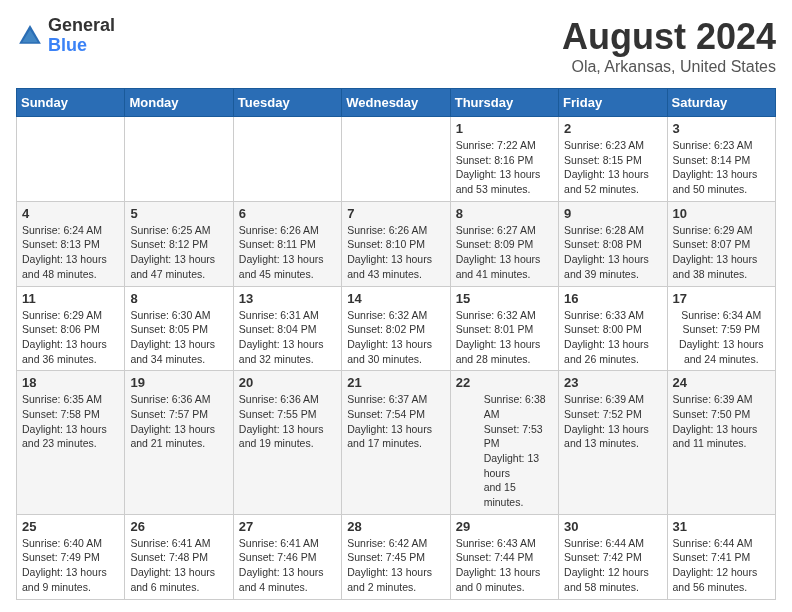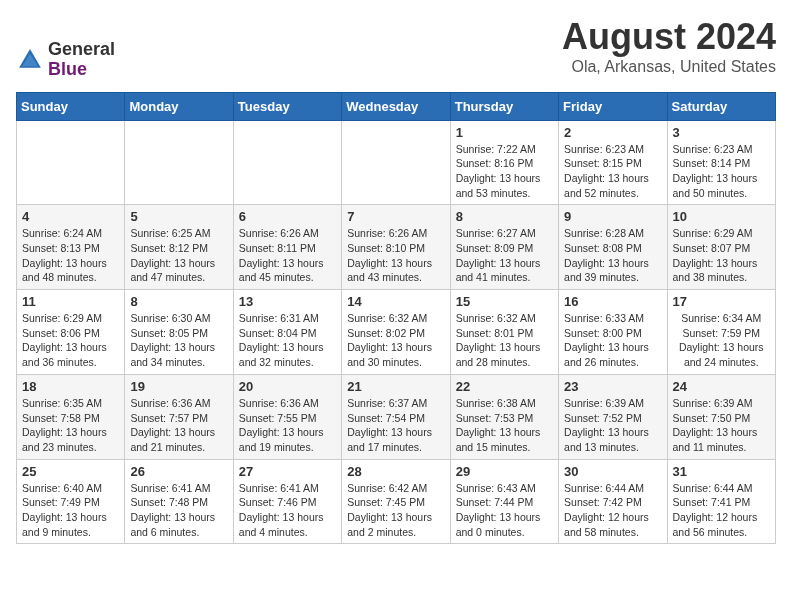--- a/index.html
+++ b/index.html
@@ -13,29 +13,28 @@
     .header {
       display: flex;
       justify-content: space-between;
       align-items: flex-start;
       margin-bottom: 12px;
     }
     .logo {
       display: flex;
       align-items: center;
       gap: 4px;
-      margin-top: 24px;
     }
     .logo-text {
       font-size: 18px;
       font-weight: bold;
       line-height: 1.1;
     }
     .logo-general { color: #333; }
-    .logo-blue { color: #701a75; }
+    .logo-blue { color: #3b82f6; }
     .logo-icon {
       width: 28px;
       height: 28px;
     }
     .title-block {
       text-align: right;
     }
     .month-title {
       font-size: 36px;
       font-weight: bold;
@@ -273,21 +272,21 @@
         </td>
         <td>
           <span class="day-num">21</span>
           <div class="day-info" style="white-space: pre-line;">Sunrise: 6:37 AM
 Sunset: 7:54 PM
 Daylight: 13 hours
 and 17 minutes.</div>
         </td>
         <td>
           <span class="day-num">22</span>
-          <div class="day-info" style="white-space: pre-line;">Sunrise: 6:38 AM
+          <div class="day-info" style="white-space: pre-line; margin-left: 28px;">Sunrise: 6:38 AM
 Sunset: 7:53 PM
 Daylight: 13 hours
 and 15 minutes.</div>
         </td>
         <td>
           <span class="day-num">23</span>
           <div class="day-info" style="white-space: pre-line;">Sunrise: 6:39 AM
 Sunset: 7:52 PM
 Daylight: 13 hours
 and 13 minutes.</div>

